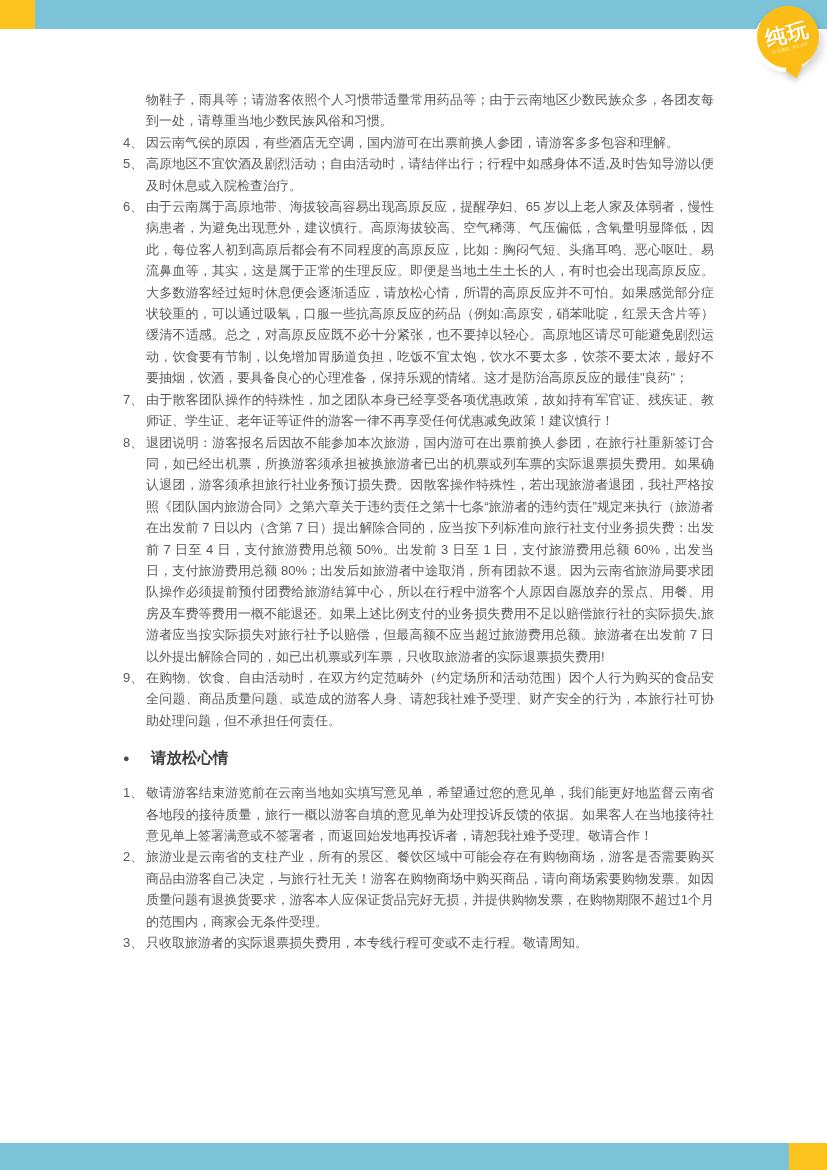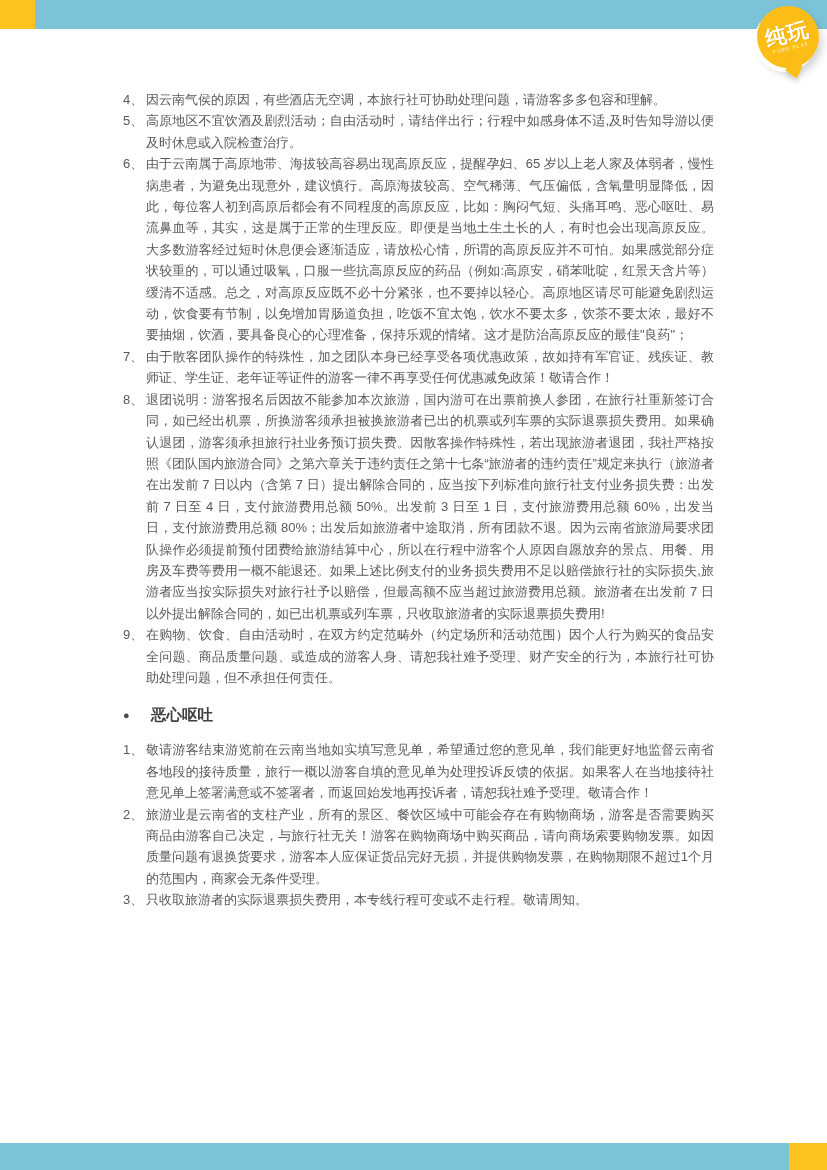--- a/index.html
+++ b/index.html
@@ -149,57 +149,58 @@
 
   <div class="badge">
     <div class="badge-inner">
       <div class="badge-title">纯玩</div>
       <div class="badge-subtitle">PURE PLAY</div>
     </div>
   </div>
 
   <div class="content">
 
+    <div class="cont-par">物鞋子，雨具等；请游客依照个人习惯带适量常用药品等；由于云南地区少数民族众多，各团友每到一处，请尊重当地少数民族风俗和习惯。</div>
 
     <div>
 
         <div class="notice-item">
           <span class="item-num">4、</span>
-          <span class="item-text">因云南气侯的原因，有些酒店无空调，本旅行社可协助处理问题，请游客多多包容和理解。</span>
+          <span class="item-text">因云南气侯的原因，有些酒店无空调，国内游可在出票前换人参团，请游客多多包容和理解。</span>
         </div>
 
         <div class="notice-item">
           <span class="item-num">5、</span>
           <span class="item-text">高原地区不宜饮酒及剧烈活动；自由活动时，请结伴出行；行程中如感身体不适,及时告知导游以便及时休息或入院检查治疗。</span>
         </div>
 
         <div class="notice-item">
           <span class="item-num">6、</span>
           <span class="item-text">由于云南属于高原地带、海拔较高容易出现高原反应，提醒孕妇、65 岁以上老人家及体弱者，慢性病患者，为避免出现意外，建议慎行。高原海拔较高、空气稀薄、气压偏低，含氧量明显降低，因此，每位客人初到高原后都会有不同程度的高原反应，比如：胸闷气短、头痛耳鸣、恶心呕吐、易流鼻血等，其实，这是属于正常的生理反应。即便是当地土生土长的人，有时也会出现高原反应。大多数游客经过短时休息便会逐渐适应，请放松心情，所谓的高原反应并不可怕。如果感觉部分症状较重的，可以通过吸氧，口服一些抗高原反应的药品（例如:高原安，硝苯吡啶，红景天含片等）缓清不适感。总之，对高原反应既不必十分紧张，也不要掉以轻心。高原地区请尽可能避免剧烈运动，饮食要有节制，以免增加胃肠道负担，吃饭不宜太饱，饮水不要太多，饮茶不要太浓，最好不要抽烟，饮酒，要具备良心的心理准备，保持乐观的情绪。这才是防治高原反应的最佳"良药"；</span>
         </div>
 
         <div class="notice-item">
           <span class="item-num">7、</span>
-          <span class="item-text">由于散客团队操作的特殊性，加之团队本身已经享受各项优惠政策，故如持有军官证、残疾证、教师证、学生证、老年证等证件的游客一律不再享受任何优惠减免政策！敬请合作！</span>
+          <span class="item-text">由于散客团队操作的特殊性，加之团队本身已经享受各项优惠政策，故如持有军官证、残疾证、教师证、学生证、老年证等证件的游客一律不再享受任何优惠减免政策！建议慎行！</span>
         </div>
 
         <div class="notice-item">
           <span class="item-num">8、</span>
           <span class="item-text">退团说明：游客报名后因故不能参加本次旅游，国内游可在出票前换人参团，在旅行社重新签订合同，如已经出机票，所换游客须承担被换旅游者已出的机票或列车票的实际退票损失费用。如果确认退团，游客须承担旅行社业务预订损失费。因散客操作特殊性，若出现旅游者退团，我社严格按照《团队国内旅游合同》之第六章关于违约责任之第十七条“旅游者的违约责任”规定来执行（旅游者在出发前 7 日以内（含第 7 日）提出解除合同的，应当按下列标准向旅行社支付业务损失费：出发前 7 日至 4 日，支付旅游费用总额 50%。出发前 3 日至 1 日，支付旅游费用总额 60%，出发当日，支付旅游费用总额 80%；出发后如旅游者中途取消，所有团款不退。因为云南省旅游局要求团队操作必须提前预付团费给旅游结算中心，所以在行程中游客个人原因自愿放弃的景点、用餐、用房及车费等费用一概不能退还。如果上述比例支付的业务损失费用不足以赔偿旅行社的实际损失,旅游者应当按实际损失对旅行社予以赔偿，但最高额不应当超过旅游费用总额。旅游者在出发前 7 日以外提出解除合同的，如已出机票或列车票，只收取旅游者的实际退票损失费用!</span>
         </div>
 
         <div class="notice-item">
           <span class="item-num">9、</span>
           <span class="item-text">在购物、饮食、自由活动时，在双方约定范畴外（约定场所和活动范围）因个人行为购买的食品安全问题、商品质量问题、或造成的游客人身、请恕我社难予受理、财产安全的行为，本旅行社可协助处理问题，但不承担任何责任。</span>
         </div>
       </div>
 
     <div class="section-header">
       <span class="bullet">●</span>
-      <span>恶心呕吐</span>
+      <span>请放松心情</span>
     </div>
 
     <div>
 
         <div class="special-item">
           <span class="item-num">1、</span>
           <span class="item-text">敬请游客结束游览前在云南当地如实填写意见单，希望通过您的意见单，我们能更好地监督云南省各地段的接待质量，旅行一概以游客自填的意见单为处理投诉反馈的依据。如果客人在当地接待社意见单上签署满意或不签署者，而返回始发地再投诉者，请恕我社难予受理。敬请合作！</span>
         </div>
 
         <div class="special-item">

